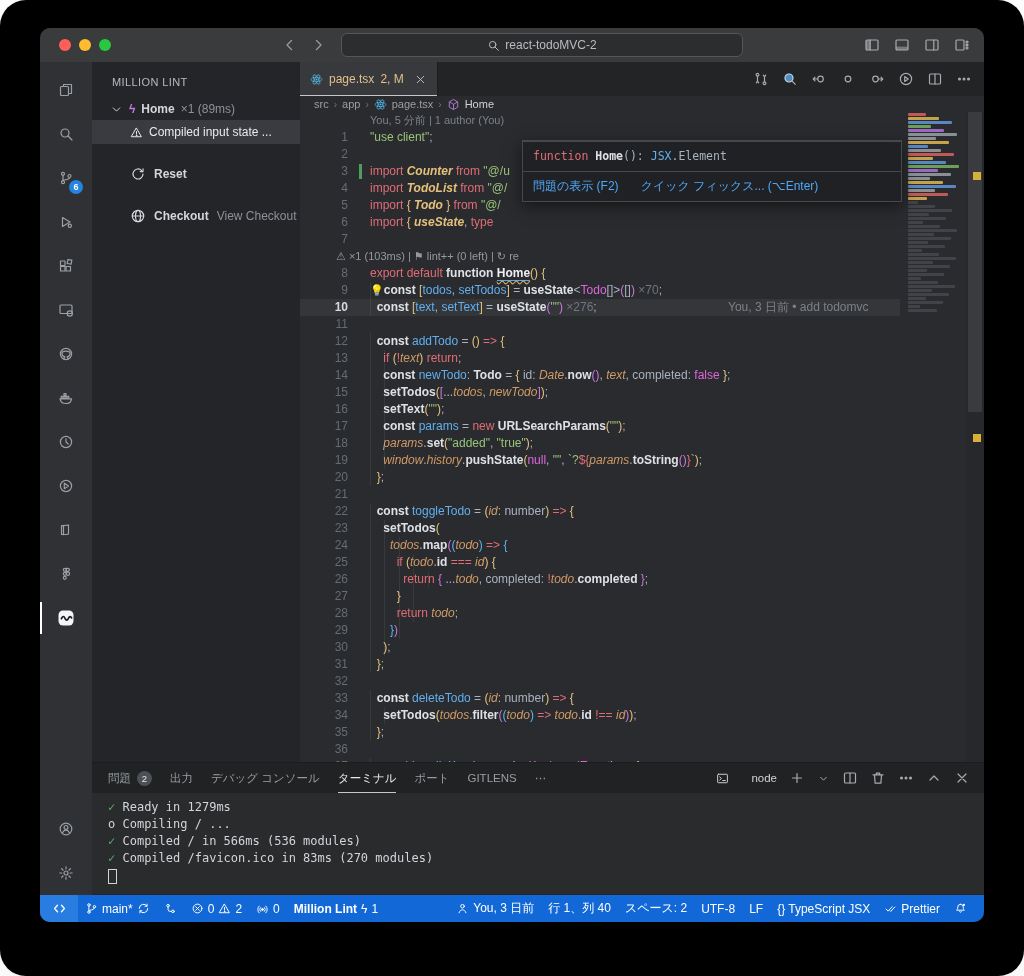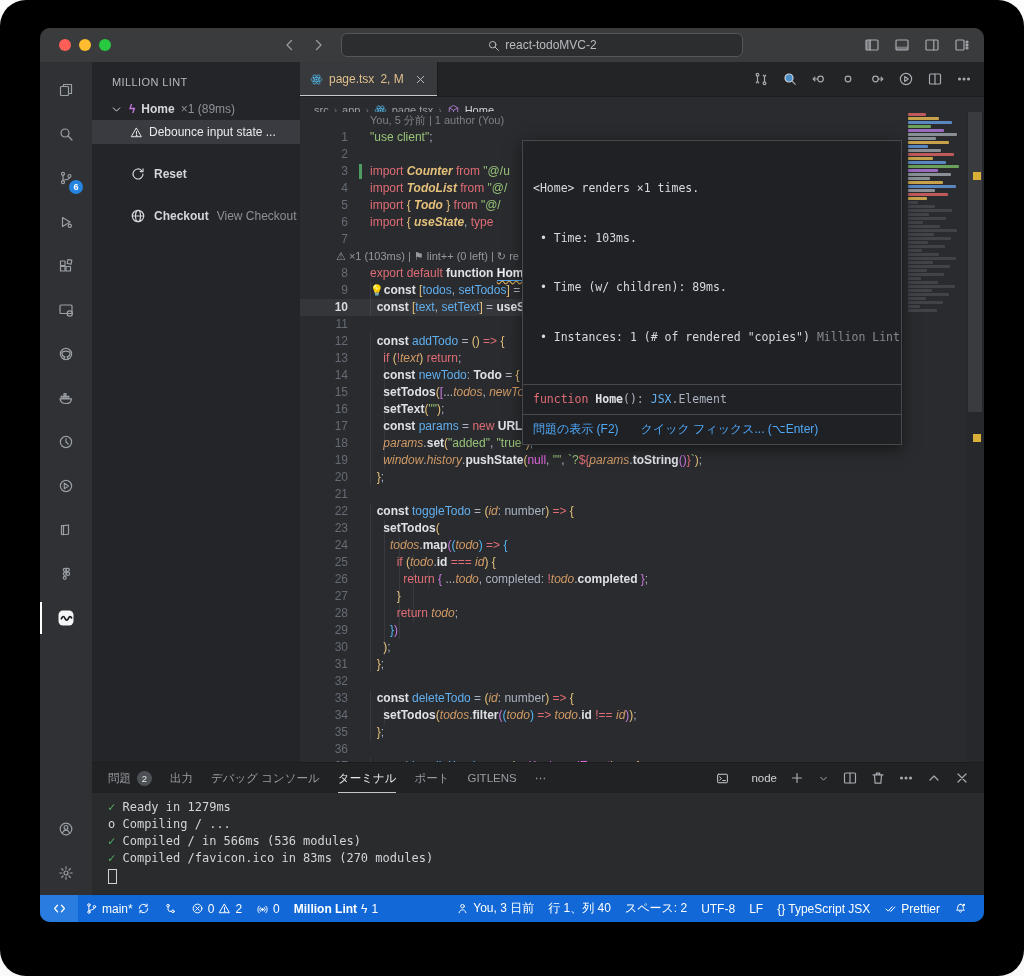--- a/index.html
+++ b/index.html
@@ -34,21 +34,21 @@
   .ico svg{width:16px;height:16px;display:block;}
   .ico.sm svg{width:13px;height:13px;}
   .zap{color:#c678dd;font-weight:700;}
   
   .tabbar{position:absolute;left:260px;top:34px;right:0;height:34px;background:#222426;display:flex;align-items:stretch;border-bottom:1px solid #1c1d1f;}
   .tab{display:flex;align-items:center;gap:6px;padding:0 10px;background:#37393c;border-right:1px solid #1c1d1f;box-shadow:inset 0 -1px 0 #c6c6cb;}
   .tab-label{color:#e2c08d;}
   .tab-deco{color:#e2c08d;}
   .tab-close{color:#b9bcc0;margin-left:4px;}
   .edtools{margin-left:auto;display:flex;align-items:center;gap:13px;padding-right:12px;color:#a7aaaf;}
-  .breadcrumb{position:absolute;left:260px;top:68px;right:0;height:16px;background:#292b2e;display:flex;align-items:center;gap:5px;padding-left:14px;font-size:11px;color:#9b9ea3;margin-top:6px;}
+  .breadcrumb{position:absolute;left:260px;top:68px;right:0;height:16px;background:#292b2e;display:flex;align-items:center;gap:5px;padding-left:14px;font-size:11px;color:#9b9ea3;}
   .breadcrumb .sep{color:#6f7378;font-size:10px;}
   .bc-home{color:#cfd2d6;}
   
   .code{position:absolute;left:260px;top:84px;right:18px;bottom:132px;background:#292b2e;overflow:hidden;font-family:Liberation Sans, sans-serif;font-size:12px;}
   .crow{position:relative;height:17px;line-height:17px;white-space:pre;display:flex;}
   .gut{width:70px;flex:none;text-align:right;box-sizing:border-box;padding-right:22px;color:#666c75;position:relative;}
   .cur .gut{color:#d6d9de;font-weight:700;}
   .cur{background:#34363a;}
   .cnt{position:relative;flex:1;}
   .guide{position:absolute;top:0;bottom:0;width:1px;background:rgba(255,255,255,.07);}
@@ -311,21 +311,21 @@
       <span class="dim">×1 (89ms)</span>
     </div>
     <div class="sb-row sb-sel">
       <span class="ico sm">
           <svg viewBox="0 0 16 16" fill="none" stroke="currentColor" stroke-width="1.2" stroke-linecap="round" stroke-linejoin="round">
             <path d="M8 2.8l6 10.4H2z"></path>
             <path d="M8 6.8v3.2"></path>
             <circle cx="8" cy="11.6" r=".4" fill="currentColor"></circle>
           </svg>
         </span>
-      <span>Debounce input state ...</span>
+      <span>Compiled input state ...</span>
     </div>
     <div class="sb-gap"></div>
     <div class="sb-action">
       <span class="ico">
           <svg viewBox="0 0 16 16" fill="none" stroke="currentColor" stroke-width="1.2" stroke-linecap="round" stroke-linejoin="round">
             <path d="M13 8a5 5 0 11-1.5-3.6M13 2.8v2.8h-2.8"></path>
           </svg>
         </span>
       <b>Reset</b>
     </div>
@@ -534,26 +534,20 @@
       <div class="mm-line" style="background:#55585e;width:29px;opacity:.55"></div>
     </div>
   <div class="scrollzone">
     <div class="slider"></div>
     <div class="ovr" style="top:60px"></div>
     <div class="ovr" style="top:322px"></div>
     <div class="ovr" style="top:650px"></div>
   </div>
 
   <div class="tooltip">
-    <div class="tt-sec">
-      <div>&lt;Home&gt; renders ×1 times.</div>
-      <div> • Time: 103ms.</div>
-      <div> • Time (w/ children): 89ms.</div>
-      <div><span> • Instances: 1 (# of rendered "copies")</span><span class="tt-dim"> Million Lint</span></div>
-    </div>
     <div class="tt-sig" id="ttsig"><span class="tk-r">function </span><span class="tk-b">Home</span><span class="tk-w">(): </span><span class="tk-bl">JSX</span><span class="tk-w">.Element</span></div>
     <div class="tt-actions">
       <span class="tt-link">問題の表示 (F2)</span>
       <span class="tt-link">クイック フィックス... (⌥Enter)</span>
     </div>
   </div>
 
   <div class="panel">
     <div class="panel-tabs" id="paneltabs">
         <span class="ptab">

